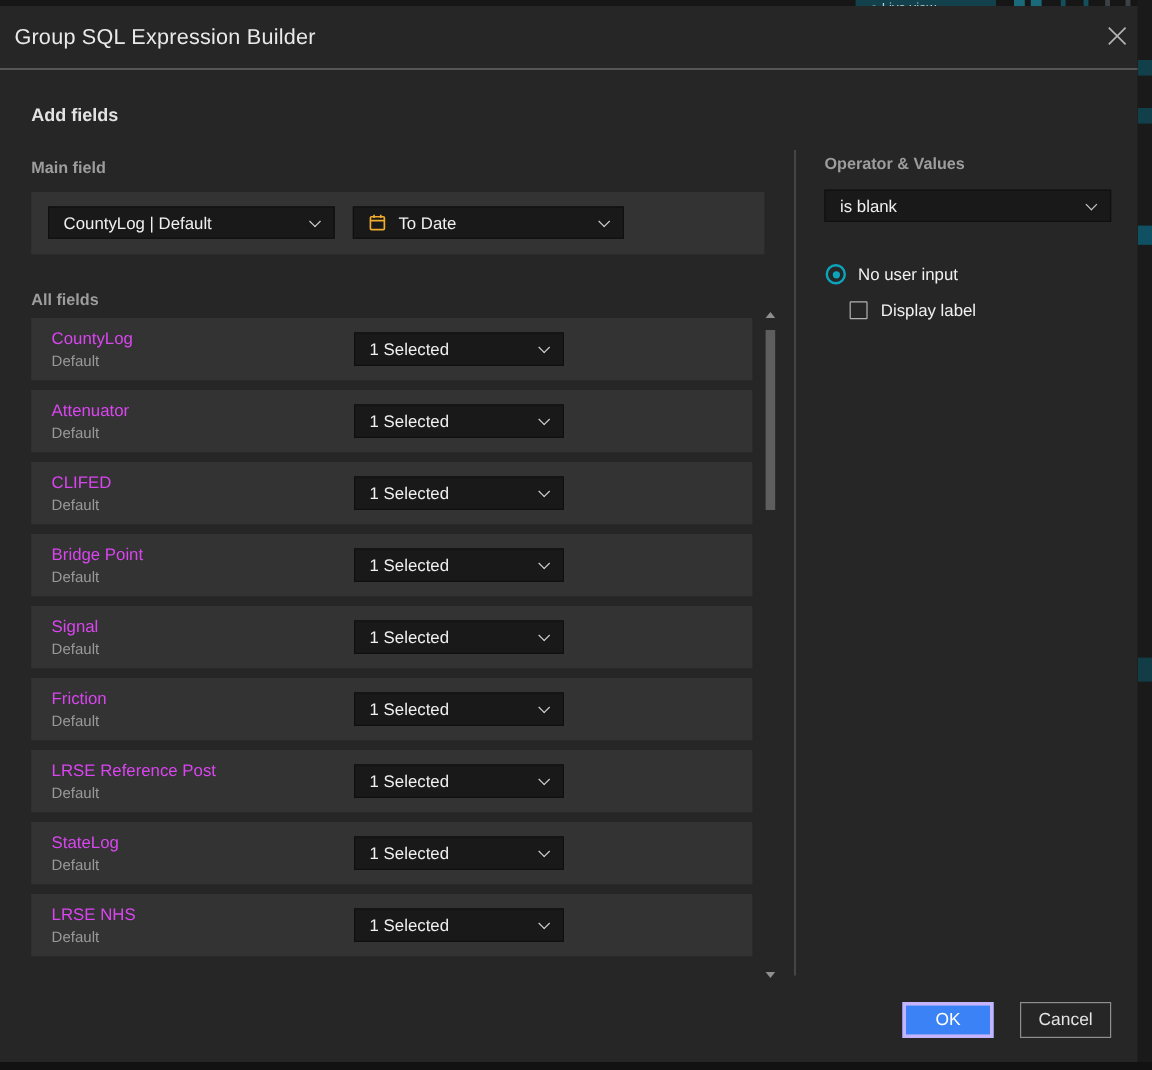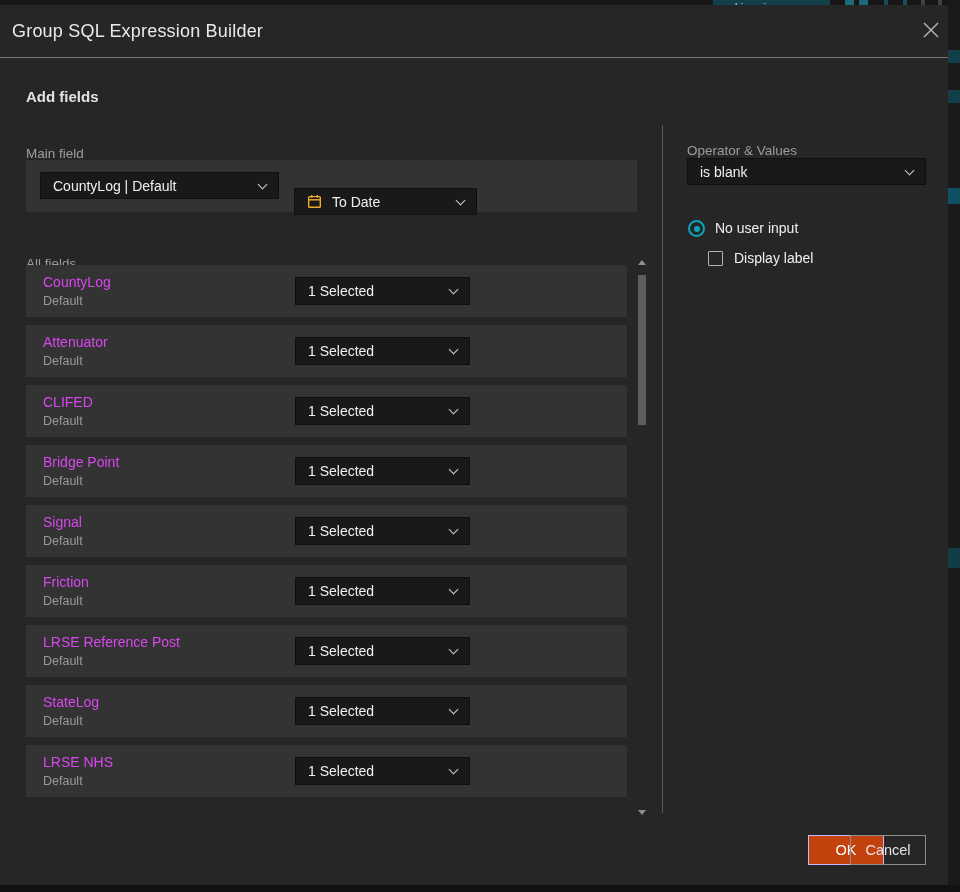--- a/index.html
+++ b/index.html
@@ -19,32 +19,32 @@
   .bottom-strip { position:absolute; left:0; top:885px; width:960px; height:7px; background:#121212; }
 
   
   .dialog { position:absolute; left:0; top:5px; width:948px; height:880px; background:#262626; }
   .dlg-title { position:absolute; left:12px; top:16px; font-size:18px; font-weight:500; color:#e9e9e9; letter-spacing:.2px; }
   .close-btn { position:absolute; left:918px; top:12px; width:26px; height:26px; display:flex; align-items:center; justify-content:center; cursor:pointer; }
   .title-divider { position:absolute; left:0; top:52px; width:948px; height:1px; background:#757575; }
   .v-divider { position:absolute; left:662px; top:120px; width:1px; height:688px; background:#5a5a5a; }
 
   .heading { position:absolute; left:26px; top:83px; font-size:15px; font-weight:700; color:#e3e3e3; }
-  .section-label { position:absolute; font-size:13.5px; font-weight:400; color:#9d9d9d;margin-top:14px; }
+  .section-label { position:absolute; font-size:13.5px; font-weight:700; color:#9d9d9d; }
 
   
   .dd { position:absolute; height:27px; background:#191919; border:1px solid #0f0f0f;
         color:#f0f0f0; font-size:14px; display:flex; align-items:center; padding:0 30px 0 12px; cursor:pointer; }
   .dd .chev { position:absolute; right:12px; top:50%; width:7px; height:7px; margin-top:-5px;
               border-right:1.6px solid #cdcdcd; border-bottom:1.6px solid #cdcdcd; transform:rotate(45deg); }
   .dd .cal { margin-right:10px; display:flex; }
 
   .main-box { position:absolute; left:26px; top:155px; width:611px; height:52px; background:#333333; }
   .main-box .dd1 { left:14px; top:12px; width:239px; }
-  .main-box .dd2 { left:268px; top:28px; width:183px; }
+  .main-box .dd2 { left:268px; top:12px; width:226px; }
 
   
   .rows { position:absolute; left:26px; top:260px; width:601px; }
   .frow { position:relative; height:52px; margin-bottom:8px; background:#333333; }
   .fname { position:absolute; left:17px; top:9px; font-size:14px; font-weight:500; color:#d946ef; }
   .fsub  { position:absolute; left:17px; top:29px; font-size:12.5px; color:#9a9a9a; }
   .frow .dd { left:269px; top:12px; width:175px; height:28px; }
 
   
   .sbar { position:absolute; left:637px; top:255px; width:10px; height:555px; }
@@ -59,21 +59,21 @@
   .radio-row { position:absolute; left:688px; top:215px; display:flex; align-items:flex-start; gap:10px; cursor:pointer; }
   .radio { width:17px; height:17px; border:2px solid #0ca4bc; border-radius:50%; position:relative; background:#262626; }
   .radio::after { content:""; position:absolute; left:3.5px; top:3.5px; width:6px; height:6px; border-radius:50%; background:#0ca4bc; }
   .check-row { position:absolute; left:708px; top:245px; display:flex; align-items:center; gap:11px; cursor:pointer; }
   .checkbox { width:15px; height:15px; border:1.5px solid #b2b2b2; border-radius:1px; background:transparent; }
   .ctl-label { font-size:14px; color:#f0f0f0; }
 
   
   .btn { position:absolute; top:830px; width:76px; height:30px; font-size:14.5px; display:flex;
          align-items:center; justify-content:center; cursor:pointer; font-family:"Liberation Sans",sans-serif; }
-  .btn-ok { left:808px; background:#c2410c; color:#ffffff; border:1px solid #c4b5fd; }
+  .btn-ok { left:752px; background:#3b82f6; color:#ffffff; border:3px solid #c4b5fd; }
   .btn-cancel { left:850px; background:transparent; color:#e4e4e4; border:1px solid #8e8e8e; }
 </style>
 </head>
 <body>
 
 <div class="top-strip">
   <div class="live-chip">● <span>Live view</span></div>
   <div class="tbar" style="left:845px;width:9px;background:#1b6a7a;"></div>
   <div class="tbar" style="left:859px;width:9px;background:#1b6a7a;"></div>
   <div class="tbar" style="left:884px;width:4px;background:#14505c;"></div>

